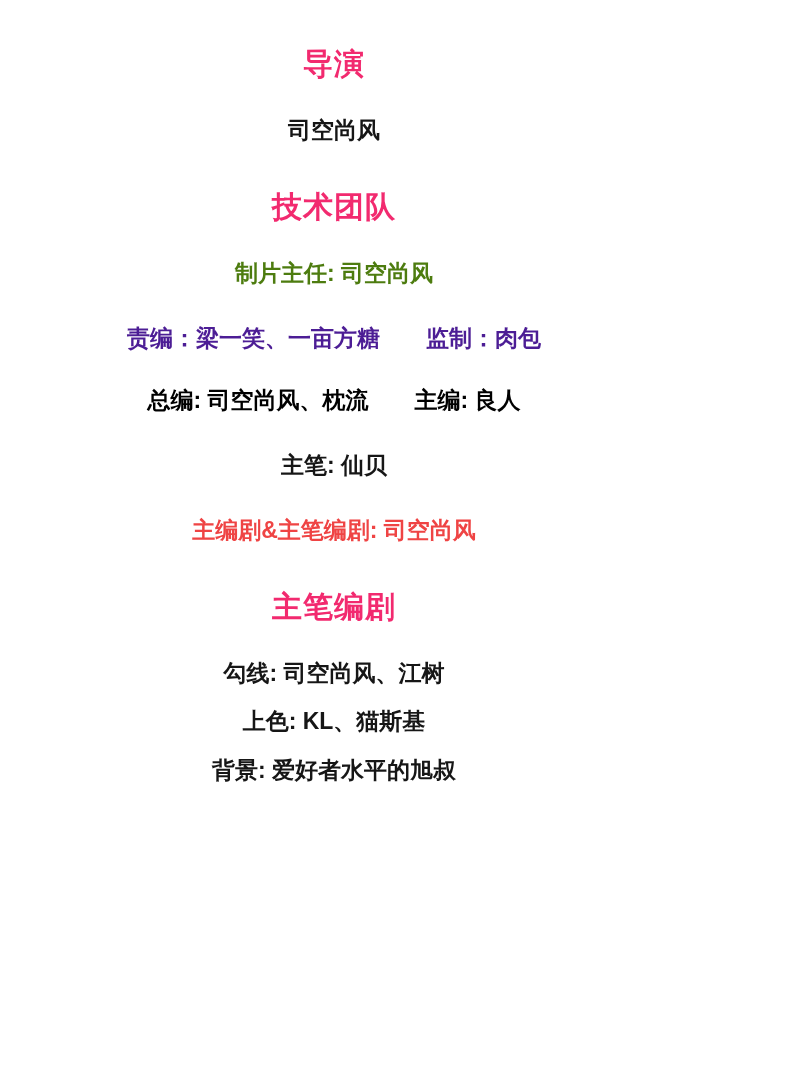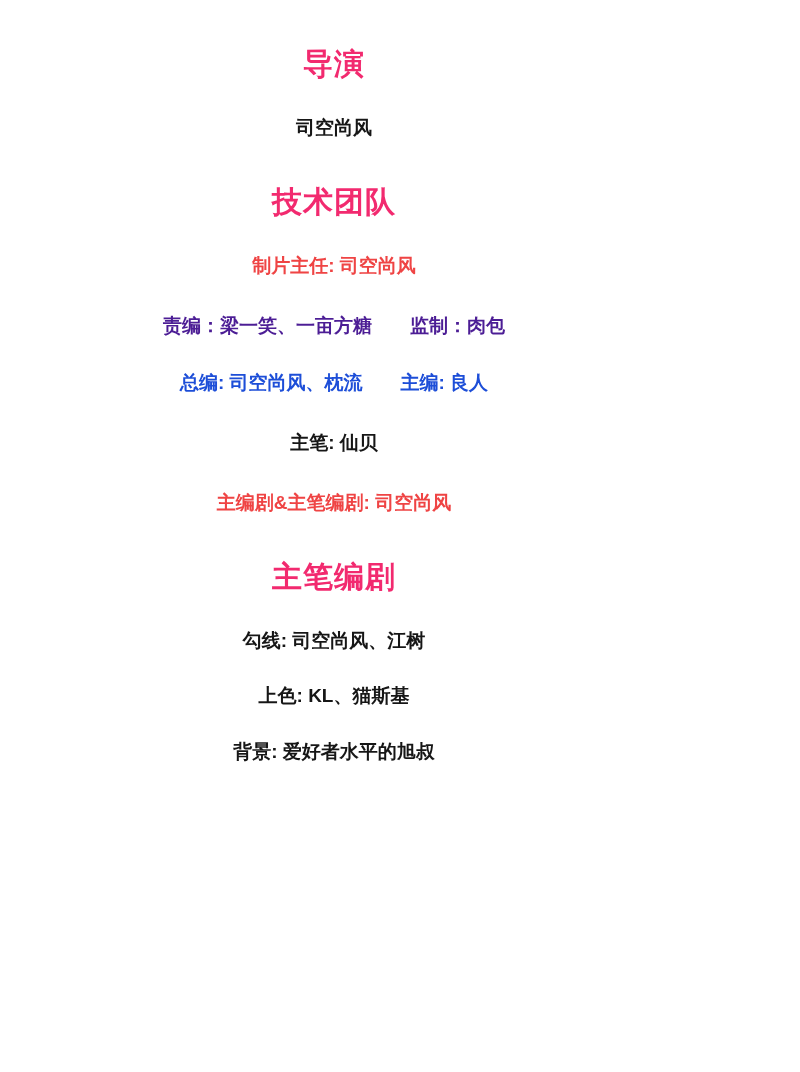--- a/index.html
+++ b/index.html
@@ -25,53 +25,53 @@
   }
   .section-title {
     font-size: 30px;
     font-weight: 700;
     letter-spacing: 1px;
     line-height: 1.2;
     margin: 0;
     padding: 0;
   }
   .credit-line {
-    font-size: 19px;
+    font-size: 23px;
     font-weight: 700;
     color: #161616;
     line-height: 1.25;
     margin: 0;
     padding: 0;
     white-space: pre;
   }
   
   .sp-title-1 { margin-top: 20px; }
   .sp-title   { margin-top: 44px; }
   .sp-line-1  { margin-top: 34px; }
   .sp-line    { margin-top: 36px; }
-  .sp-line-tight { margin-top: 32px; }
+  .sp-line-tight { margin-top: 20px; }
 </style>
 </head>
 <body style="background: rgb(255, 255, 255);">
 
 <div class="credits">
 
   <div class="section">
     <div class="section-title sp-title-1" style="color: rgb(242, 42, 111);">导演</div>
     <div class="credit-line sp-line-1" style="color: rgb(22, 22, 22);">司空尚风</div>
   </div>
 
   <div class="section">
     <div class="section-title sp-title" style="color: rgb(242, 42, 111);">技术团队</div>
-    <div class="credit-line sp-line-1" style="color: #ef4444; text-align: center;">制片主任: 司空尚风</div>
+    <div class="credit-line sp-line-1" style="color: #4d7c0f; text-align: center;">制片主任: 司空尚风</div>
     <div class="credit-line sp-line" style="color: #4c1d95;">责编：梁一笑、一亩方糖　　监制：肉包</div>
   </div>
 
   <div class="section">
-    <div class="credit-line sp-line-1" style="color: #1d4ed8;">总编: 司空尚风、枕流　　主编: 良人</div>
+    <div class="credit-line sp-line-1" style="color: #000000;">总编: 司空尚风、枕流　　主编: 良人</div>
     <div class="credit-line sp-line" style="color: rgb(22, 22, 22);">主笔: 仙贝</div>
     <div class="credit-line sp-line" style="color: #ef4444;">主编剧&amp;主笔编剧: 司空尚风</div>
   </div>
 
   <div class="section">
     <div class="section-title sp-title" style="color: rgb(242, 42, 111);">主笔编剧</div>
     <div class="credit-line sp-line-1" style="color: rgb(22, 22, 22);">勾线: 司空尚风、江树</div>
     <div class="credit-line sp-line-tight" style="color: rgb(22, 22, 22);">上色: KL、猫斯基</div>
     <div class="credit-line sp-line-tight" style="color: rgb(22, 22, 22);">背景: 爱好者水平的旭叔</div>
   </div>

